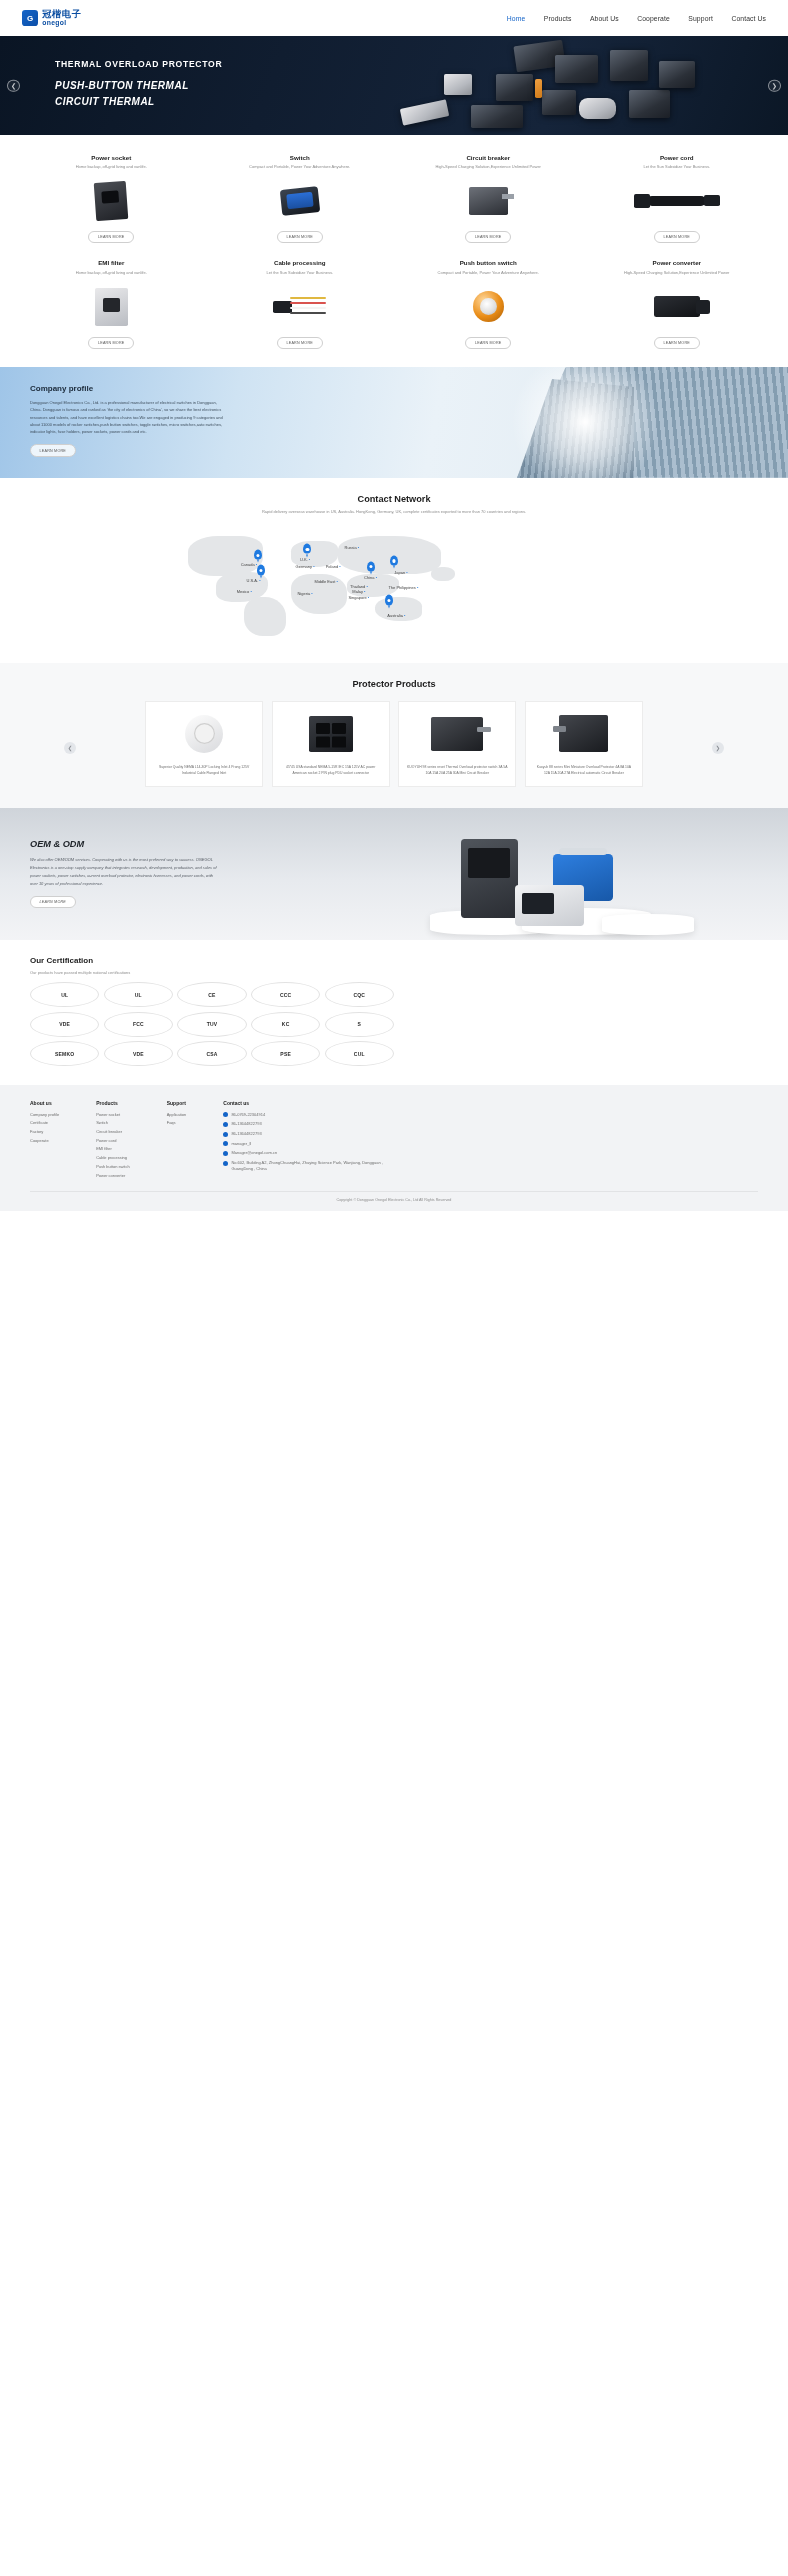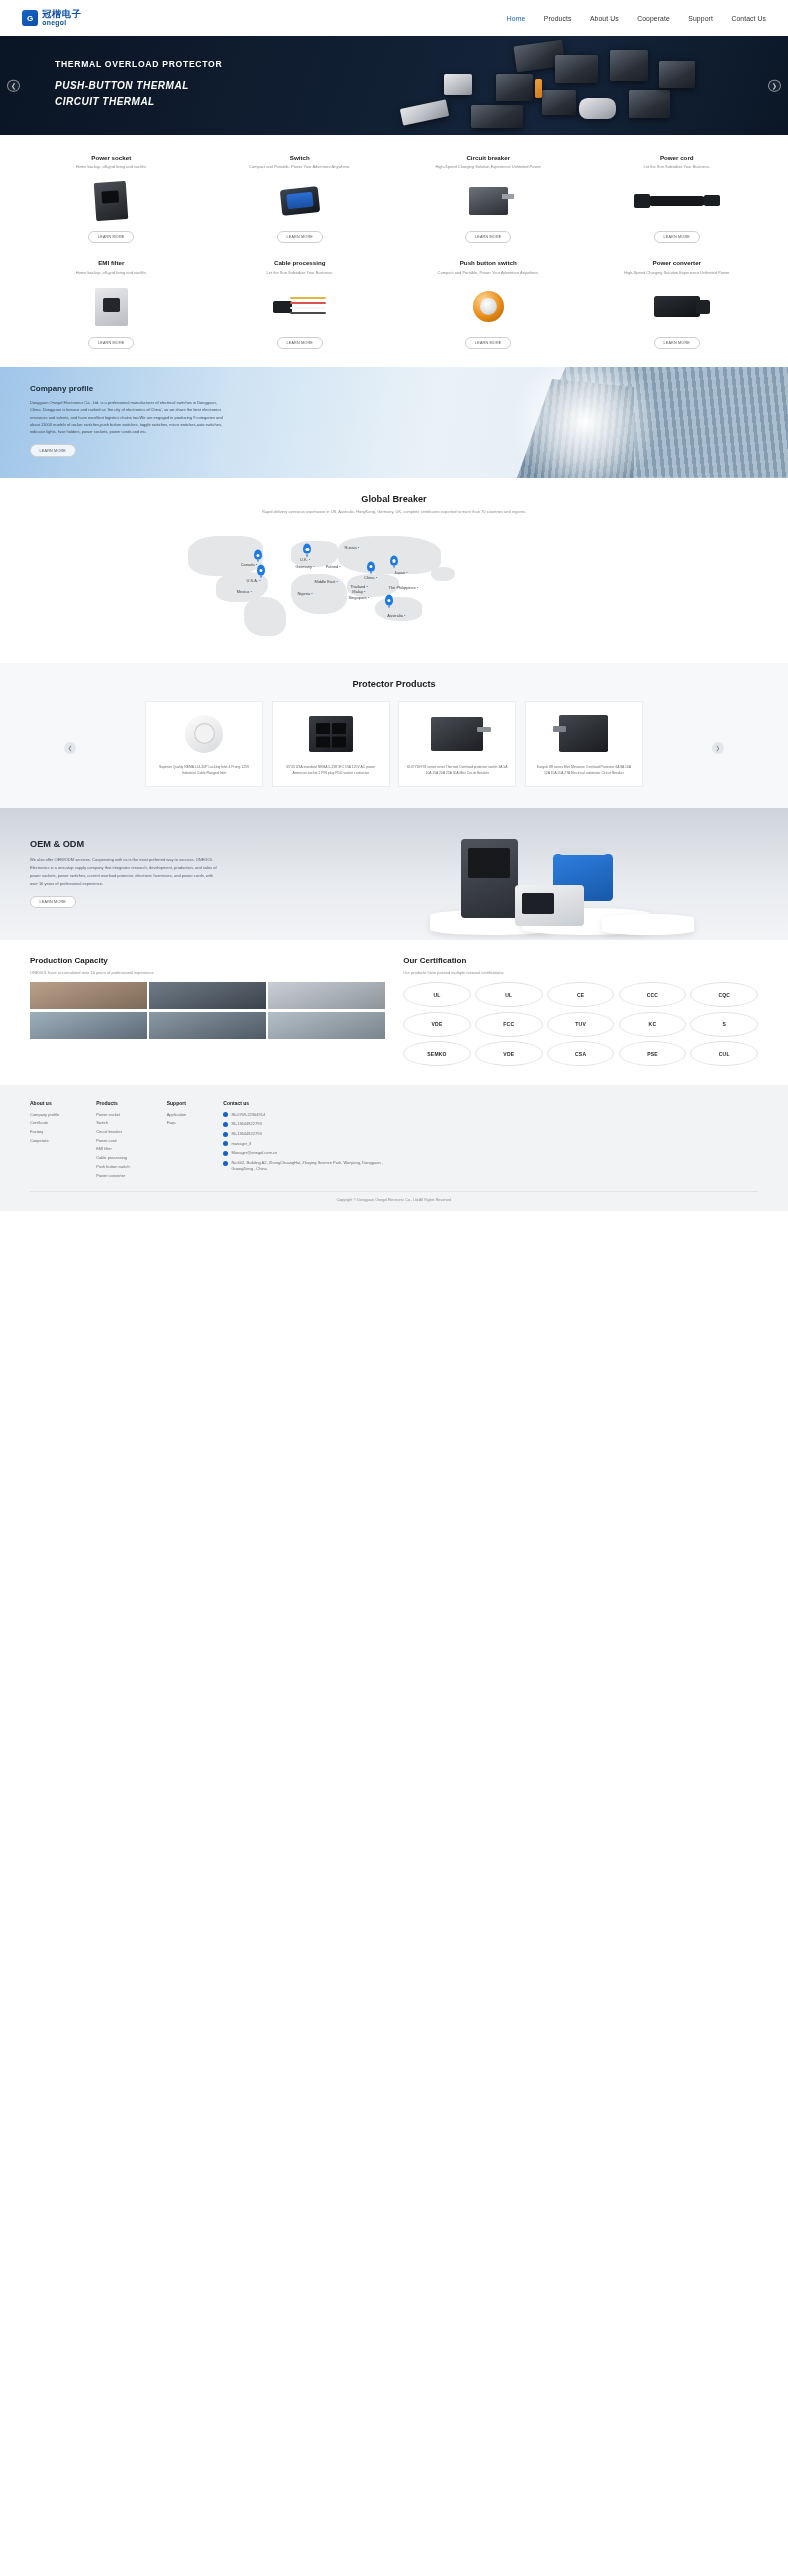--- a/index.html
+++ b/index.html
@@ -188,20 +188,21 @@
   .r-pdu:after{content:'';position:absolute;left:7.4px;top:7.4px;width:13.6px;height:11px;background:#0b0c0e;border-radius:1.2px;box-shadow:16px 0 0 #0b0c0e, 0 13.6px 0 #0b0c0e, 16px 13.6px 0 #0b0c0e;}
   .r-tp { width:52px;height:34px;background:linear-gradient(150deg,#4a4d53,#1c1e22);border-radius:1.8px;position:relative;}
   .r-tp:after{content:'';position:absolute;right:-7.4px;top:10px;width:13.6px;height:5.5px;background:#8b9097;border-radius:1.2px;}
   .r-cb { width:49px;height:37px;background:linear-gradient(150deg,#44474d,#191b1f);border-radius:1.8px;position:relative;}
   .r-cb:after{content:'';position:absolute;left:-6.2px;top:11px;width:12.3px;height:6.2px;background:#7e838a;border-radius:1.2px;}
 
   
   .oem {
     height: 132px; position: relative; overflow: hidden;
     background: linear-gradient(180deg,#cfd4da 0%,#e7eaee 55%,#f3f4f6 100%);
+    font-style: italic;
   }
   .oem-text { position: absolute; left: 30px; top: 31px; width: 191px; }
   .oem-text h2 { font-size: 9.2px; font-weight: bold; color: #20252b; margin-bottom: 7.4px; }
   .oem-text p { font-size: 4px; color: #5a6068; line-height: 1.95; }
   .oem-text .learn { margin-top: 8.6px; }
   .oem-scene { position: absolute; right: 25px; bottom: 0; width: 444px; height: 117px; }
   .podium { position:absolute; bottom:5px; background:#fff; border-radius:50%/22%; box-shadow: 0 2.5px 7.4px rgba(0,0,0,.10); }
   .gen-big { position:absolute; left:142px; bottom:22px; width:57px; height:79px; background:linear-gradient(160deg,#50555c,#2a2d33); border-radius:3.7px; }
   .gen-big:after{content:'';position:absolute;left:7.4px;top:8.6px;width:42px;height:30px;background:#17191d;border-radius:1.8px;}
   .gen-blue { position:absolute; left:234px; bottom:39px; width:60px; height:47px; background:linear-gradient(160deg,#2e7fe0,#1758a8); border-radius:4.3px; }
@@ -366,21 +367,21 @@
   <div class="building2"></div>
   <div class="sky-glow"></div>
   <div class="company-card">
     <h2>Company profile</h2>
     <p>Dongguan Onegol Electronics Co., Ltd. is a professional manufacturer of electrical switches in Dongguan, China. Dongguan is famous and ranked as 'the city of electronics of China', so we share the best electronics resources and talents, and have excellent logistics chains too.We are engaged in producing 9 categories and about 11000 models of rocker switches,push button switches, toggle switches, micro switches,auto switches, indicator lights, fuse holders, power sockets, power cords and etc.</p>
     <span class="learn">LEARN MORE</span>
   </div>
 </section>
 
 <section class="network wrap">
-  <h2 class="sec-title">Global Breaker</h2>
+  <h2 class="sec-title">Contact Network</h2>
   <p class="sec-sub">Rapid delivery overseas warehouse in US, Australia. HongKong, Germany, UK, complete certificates exported to more than 70 countries and regions.</p>
   <div class="map-wrap">
 
     <div class="map-shape" style="left:6%;top:10%;width:16%;height:34%;"></div>
     <div class="map-shape" style="left:12%;top:40%;width:11%;height:26%;border-radius:45% 35% 55% 30%;"></div>
     <div class="map-shape" style="left:18%;top:62%;width:9%;height:33%;border-radius:40% 50% 35% 45%;"></div>
     <div class="map-shape" style="left:28%;top:14%;width:10%;height:22%;"></div>
     <div class="map-shape" style="left:28%;top:42%;width:12%;height:34%;border-radius:35% 45% 40% 50%;"></div>
     <div class="map-shape" style="left:38%;top:10%;width:22%;height:32%;border-radius:35% 45% 30% 40%;"></div>
     <div class="map-shape" style="left:40%;top:42%;width:11%;height:20%;border-radius:45% 35% 50% 35%;"></div>
@@ -455,32 +456,20 @@
     <div class="podium" style="left:111px;width:123px;height:25px;"></div>
     <div class="podium" style="left:203px;width:129px;height:27px;"></div>
     <div class="podium" style="left:283px;width:92px;height:21px;"></div>
     <div class="gen-big"></div>
     <div class="gen-blue"></div>
     <div class="gen-mid"></div>
   </div>
 </section>
 
 <section class="bottom-sections wrap">
-  <div class="prod">
-    <h2 class="bs-title">Production Capacity</h2>
-    <p class="bs-sub">ONEGOL have accumulated over 10 years of professional experience</p>
-    <div class="prod-grid">
-      <div class="pt a"></div>
-      <div class="pt b"></div>
-      <div class="pt c"></div>
-      <div class="pt d"></div>
-      <div class="pt e"></div>
-      <div class="pt f"></div>
-    </div>
-  </div>
   <div class="cert">
     <h2 class="bs-title">Our Certification</h2>
     <p class="bs-sub">Our products have passed multiple national certifications</p>
     <div class="cert-grid">
       <div class="cbadge">UL</div>
       <div class="cbadge">UL</div>
       <div class="cbadge">CE</div>
       <div class="cbadge">CCC</div>
       <div class="cbadge">CQC</div>
       <div class="cbadge">VDE</div>

